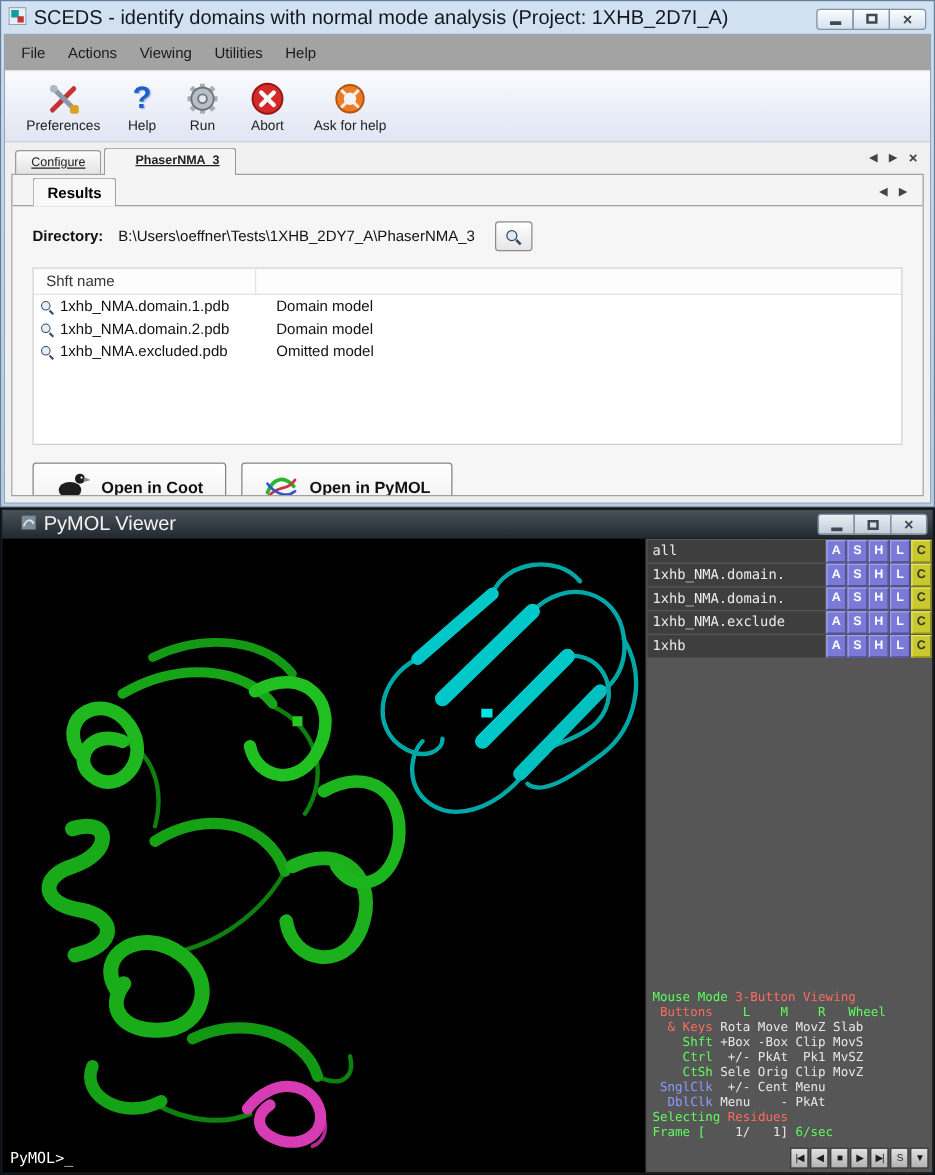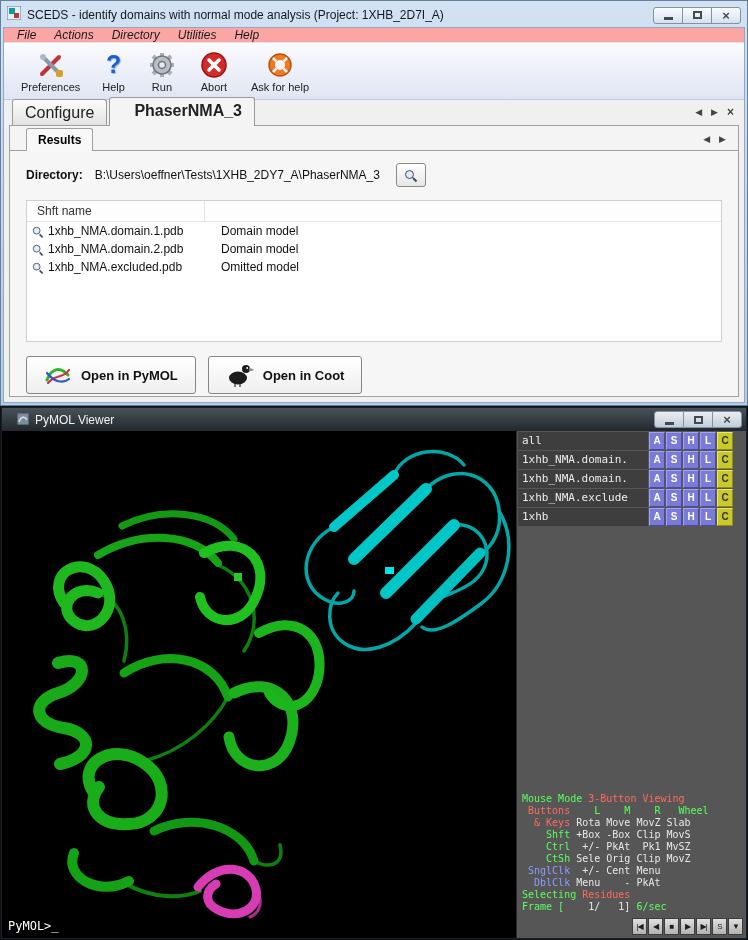--- a/index.html
+++ b/index.html
@@ -4,39 +4,39 @@
 <style>
   *{margin:0;padding:0;box-sizing:border-box;}
   html,body{width:748px;height:940px;}
   body{position:relative;font-family:"Liberation Sans",sans-serif;background:#fff;overflow:hidden;}
 
   .window{position:absolute;}
 
   
   .sceds{left:0;top:0;width:748px;height:406px;background:linear-gradient(#d3e2f2,#b5cce2);border:1px solid #64809c;display:flex;flex-direction:column;padding:2px;}
   .titlebar{height:24px;display:flex;align-items:center;padding:0 4px;gap:6px;flex:none;}
-  .titlebar .title{font-size:12px;color:#101820;flex:1;white-space:nowrap;overflow:hidden;}
+  .titlebar .title{font-size:16px;color:#101820;flex:1;white-space:nowrap;overflow:hidden;}
   .winbtns{display:flex;flex:none;}
   .winbtn{width:30px;height:17px;border:1px solid #7e93a7;background:linear-gradient(#fbfdfe,#d5e1ec);display:flex;align-items:center;justify-content:center;margin-left:-1px;}
   .winbtn:first-child{border-radius:3px 0 0 3px;}
   .winbtn:last-child{border-radius:0 3px 3px 0;}
   .glyph-min{width:9px;height:3px;background:#404a54;margin-top:7px;}
   .glyph-max{width:9px;height:8px;border:2px solid #404a54;}
   .glyph-x{font-size:13px;font-weight:bold;color:#404a54;line-height:1;}
 
   .sceds-body{flex:1;background:#f0f0f0;display:flex;flex-direction:column;border:1px solid #8fa8c0;overflow:hidden;}
-  .menubar{height:15px;display:flex;align-items:center;padding-left:4px;background:#fca5a5;font-size:12px;color:#1a1a1a;border-bottom:1px solid #e2e2e2;font-style:italic;}
+  .menubar{height:29px;display:flex;align-items:center;padding-left:4px;background:#a3a3a3;font-size:12px;color:#1a1a1a;border-bottom:1px solid #e2e2e2;}
   .menu-item{padding:2px 9px;}
   .toolbar{height:57px;background:linear-gradient(#fafbfe,#e0e5f3);border-bottom:1px solid #c2c9dc;display:flex;align-items:center;padding:0 8px;gap:4px;flex:none;}
   .tool{display:flex;flex-direction:column;align-items:center;justify-content:center;padding:2px 9px;font-size:11px;color:#222;gap:1px;}
   .tool .ticon{height:31px;display:flex;align-items:center;justify-content:center;}
   .qmark{font-size:25px;font-weight:bold;color:#1e5fd0;text-shadow:1px 1px 1px #9fb6dc;}
 
   .tabrow{height:26px;display:flex;align-items:flex-end;padding-left:8px;position:relative;background:#f0f0f0;flex:none;}
-  .tab{font-size:16px;padding:4px 12px;border:1px solid #9a9a9a;border-bottom:none;border-radius:3px 3px 0 0;background:linear-gradient(#fcfcfc,#e2e2e2);margin-right:2px;color:#222;}
+  .tab{font-size:10px;padding:4px 12px;border:1px solid #9a9a9a;border-bottom:none;border-radius:3px 3px 0 0;background:linear-gradient(#fcfcfc,#e2e2e2);margin-right:2px;color:#222;text-decoration:underline;}
   .tab.active{background:#f4f4f4;font-weight:bold;padding-bottom:6px;position:relative;z-index:3;padding-left:24px;}
   .tabnav{position:absolute;right:10px;top:7px;display:flex;gap:9px;font-size:9px;color:#444;align-items:center;}
   .tabnav .navx{font-size:12px;font-weight:bold;line-height:9px;}
 
   .panel{flex:1;margin:0 5px 5px 5px;border:1px solid #a0a0a0;background:#f4f4f4;position:relative;margin-top:-1px;z-index:2;display:flex;flex-direction:column;overflow:hidden;}
   .subtabrow{height:25px;padding-left:16px;display:flex;align-items:flex-end;position:relative;flex:none;}
   .subtab{font-size:12px;font-weight:bold;padding:4px 11px;border:1px solid #a0a0a0;border-bottom:none;border-radius:3px 3px 0 0;background:#f8f8f8;position:relative;z-index:2;}
   .subnav{position:absolute;right:12px;top:8px;display:flex;gap:9px;font-size:9px;color:#444;}
   .resultspage{flex:1;border-top:1px solid #a0a0a0;background:#f6f6f6;margin-top:-1px;padding:12px 16px;display:flex;flex-direction:column;}
 
@@ -64,21 +64,21 @@
   .pymol{left:0;top:406px;width:748px;height:534px;background:#1a2026;border:1px solid #0c1116;display:flex;flex-direction:column;padding:1px;}
   .pymol .titlebar{height:23px;background:linear-gradient(#49525b,#22282d);color:#f0f0f0;padding-left:15px;}
   .pymol .titlebar .title{color:#f2f2f2;}
   .pymol .winbtn{background:linear-gradient(#e9eef3,#c3ccd5);}
   .pymol-client{flex:1;position:relative;background:#000;overflow:hidden;}
   .pymol-canvas{position:absolute;left:0;top:0;right:230px;bottom:0;background:#000;}
   .pymol-canvas svg{position:absolute;left:0;top:0;}
   .prompt{position:absolute;left:6px;bottom:5px;font-family:"DejaVu Sans Mono",monospace;font-size:12px;color:#ffffff;}
 
   .sidebar{position:absolute;right:0;top:0;width:230px;bottom:0;background:#565656;border-left:1px solid #2a2a2a;}
-  .obj-row{display:flex;align-items:stretch;height:18px;margin:1px 13px 1px 1px;gap:1px;}
+  .obj-row{display:flex;align-items:stretch;height:18px;margin:1px 1px 1px 1px;gap:1px;}
   .obj-name{flex:1;background:#3e3e3e;color:#ececec;font-family:"DejaVu Sans Mono",monospace;font-size:11px;line-height:18px;padding-left:4px;white-space:nowrap;overflow:hidden;}
   .obj-btn{width:16px;text-align:center;font-size:10px;font-weight:bold;line-height:16px;color:#fff;flex:none;}
   .btn-A,.btn-S,.btn-H,.btn-L{background:#7a7ad8;border:1px solid;border-color:#a2a2ee #4c4c9a #4c4c9a #a2a2ee;}
   .btn-C{background:#c9c92e;color:#333;border:1px solid;border-color:#e8e86a #8e8e14 #8e8e14 #e8e86a;}
 
   .mouse-panel{position:absolute;left:5px;bottom:25px;font-family:"DejaVu Sans Mono",monospace;font-size:10px;line-height:12px;white-space:pre;}
   .c-green{color:#5cff5c;} .c-red{color:#ff6b5e;} .c-blue{color:#8c9bff;} .c-white{color:#e8e8e8;}
 
   .movie-controls{position:absolute;right:3px;bottom:3px;display:flex;gap:1px;}
   .mc-btn{min-width:15px;height:17px;background:linear-gradient(#e0e0e0,#b2b2b2);border:1px solid #3c3c3c;color:#1c1c1c;font-size:8px;line-height:15px;text-align:center;padding:0 1px;letter-spacing:-1px;}
@@ -106,21 +106,21 @@
       <span class="winbtn">
           <span class="glyph-x">×</span>
         </span>
     </span>
   </div>
 
   <div class="sceds-body">
     <div class="menubar">
         <span class="menu-item">File</span>
         <span class="menu-item">Actions</span>
-        <span class="menu-item">Directory</span>
+        <span class="menu-item">Viewing</span>
         <span class="menu-item">Utilities</span>
         <span class="menu-item">Help</span>
       </div>
 
     <div class="toolbar">
       <div class="tool">
         <span class="ticon">
           <svg width="30" height="30">
             <line x1="6" y1="24" x2="23" y2="7" stroke="#c23333" stroke-width="4" stroke-linecap="round"></line>
             <line x1="7" y1="7" x2="24" y2="24" stroke="#8a98a8" stroke-width="4" stroke-linecap="round"></line>
@@ -225,40 +225,40 @@
                 <span class="mag"></span>
                 <span class="fcol">1xhb_NMA.excluded.pdb</span>
                 <span class="ccol">Omitted model</span>
               </div>
             </div>
         </div>
 
         <div class="actionrow">
           <div class="actionbtn">
             <span>
-              <svg width="28" height="24">
-                <path d="M3,18 C8,5 17,5 24,13" stroke="#2bb52b" stroke-width="3" fill="none" stroke-linecap="round"></path>
-                <path d="M4,21 C11,12 19,17 25,8" stroke="#cc3344" stroke-width="2.2" fill="none" stroke-linecap="round"></path>
-                <path d="M3,11 C10,20 19,22 25,17" stroke="#3355cc" stroke-width="2.2" fill="none" stroke-linecap="round"></path>
-              </svg>
-            </span>
-            <span>Open in PyMOL</span>
-          </div>
-          <div class="actionbtn">
-            <span>
               <svg width="28" height="26">
                 <ellipse cx="12" cy="17" rx="9" ry="6.5" fill="#1c1c1c"></ellipse>
                 <circle cx="20" cy="8" r="4" fill="#1c1c1c"></circle>
                 <polygon points="23,6.5 28.5,9 23,10.5" fill="#8a8a8a"></polygon>
                 <circle cx="21.2" cy="7" r="0.9" fill="#fff"></circle>
                 <line x1="9" y1="23" x2="9" y2="26" stroke="#555" stroke-width="1.5"></line>
                 <line x1="14" y1="23" x2="14" y2="26" stroke="#555" stroke-width="1.5"></line>
               </svg>
             </span>
             <span>Open in Coot</span>
+          </div>
+          <div class="actionbtn">
+            <span>
+              <svg width="28" height="24">
+                <path d="M3,18 C8,5 17,5 24,13" stroke="#2bb52b" stroke-width="3" fill="none" stroke-linecap="round"></path>
+                <path d="M4,21 C11,12 19,17 25,8" stroke="#cc3344" stroke-width="2.2" fill="none" stroke-linecap="round"></path>
+                <path d="M3,11 C10,20 19,22 25,17" stroke="#3355cc" stroke-width="2.2" fill="none" stroke-linecap="round"></path>
+              </svg>
+            </span>
+            <span>Open in PyMOL</span>
           </div>
         </div>
       </div>
     </div>
   </div>
 </div>
 
 <div class="window pymol">
   <div class="titlebar">
     <span>

